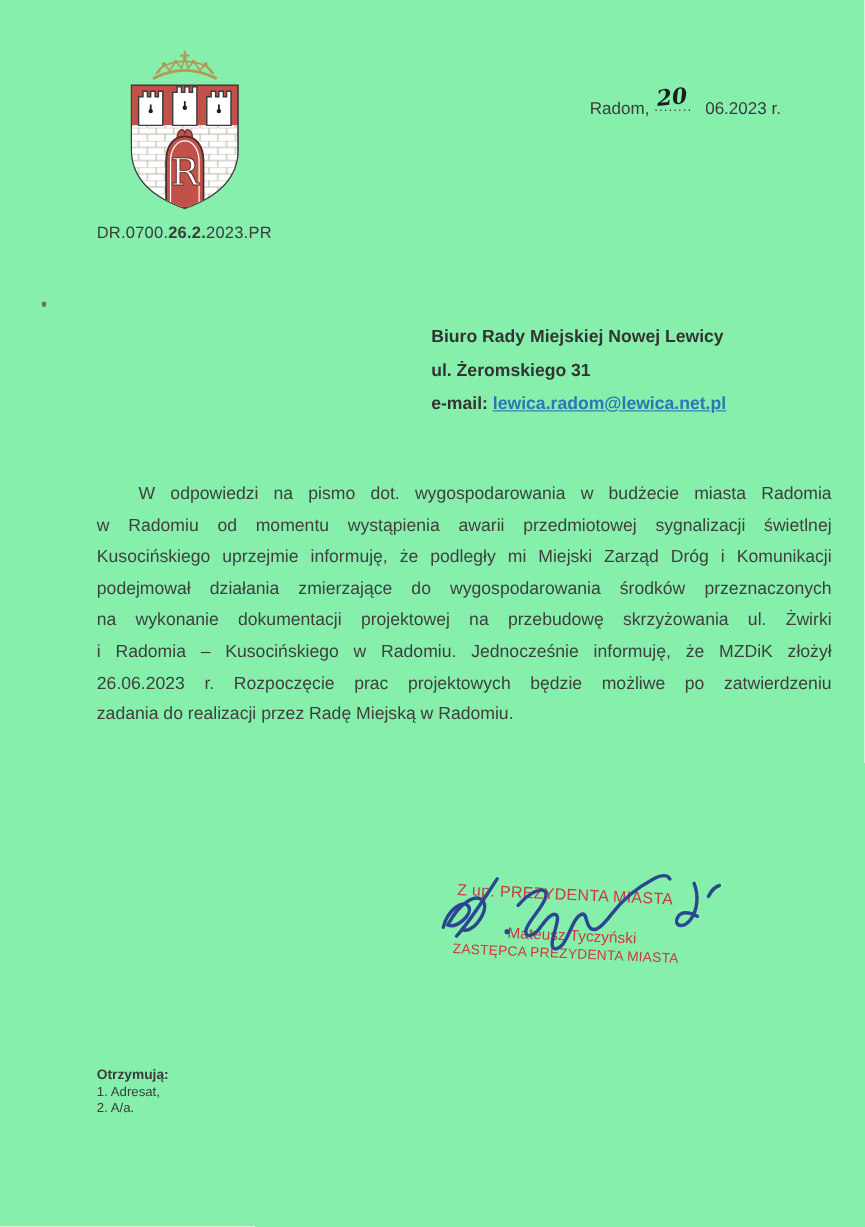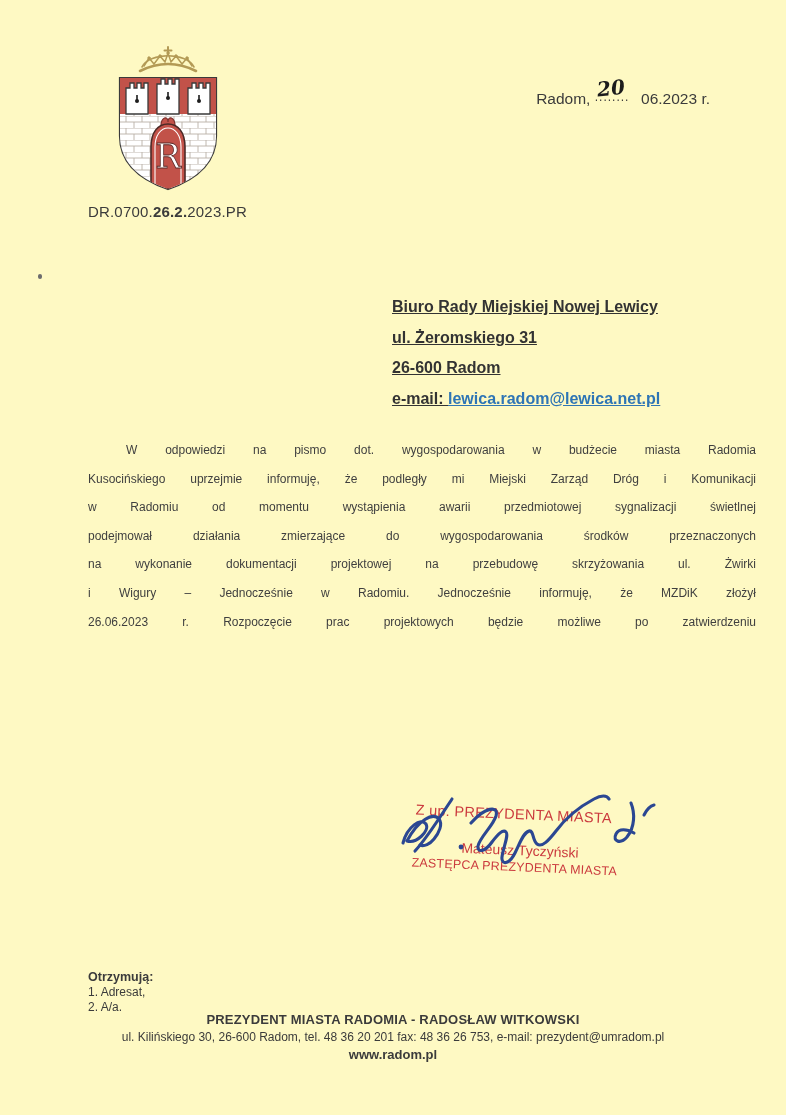--- a/index.html
+++ b/index.html
@@ -1,36 +1,36 @@
 <!DOCTYPE html>
 <html><head>
 <meta charset="utf-8">
 <style>
   html,body{margin:0;padding:0;background:#ffffff;}
   .page{
-    position:relative;width:786px;height:1115px;margin:0 auto;background:#fef9c3;
+    position:relative;width:786px;height:1115px;margin:0 auto;background:#86efac;
     font-family:"Liberation Sans","DejaVu Sans",sans-serif;color:#3b3b3b;overflow:hidden;
   }
   
   .date-line{position:absolute;top:86px;left:0;width:710px;text-align:right;font-size:15.5px;color:#3b3b3b;}
   .hw-day{position:relative;display:inline-block;width:42px;height:18px;vertical-align:baseline;}
   .hw-day .dots{position:absolute;left:0;bottom:0;font-size:12px;letter-spacing:1px;color:#3b3b3b;}
   .hw-day .hw{position:absolute;left:2px;top:-10px;font-family:"DejaVu Serif",serif;font-style:italic;font-weight:700;font-size:20px;color:#1c1c1c;transform:rotate(-6deg);}
   
   .crest-block{position:absolute;left:70px;top:44px;width:195px;text-align:center;}
   .crest-block svg{display:block;margin:0 auto;}
   .org-name{margin-top:10px;font-weight:700;font-size:17px;line-height:23px;letter-spacing:0.4px;color:#2e2e2e;}
   .reference{margin-top:12px;font-size:15px;color:#3b3b3b;letter-spacing:0.2px;}
   .reference .b{font-weight:700;text-align:center;}
   .speck{position:absolute;left:38px;top:274px;width:4px;height:5px;background:#6d6d6d;border-radius:2px;}
   
-  .recipient{position:absolute;left:392px;top:292px;font-weight:700;font-size:16px;line-height:30.5px;color:#333;text-decoration:underline;}
+  .recipient{position:absolute;left:392px;top:292px;font-weight:700;font-size:16px;line-height:30.5px;color:#333;}
   .recipient a{color:#2e75b5;text-decoration:underline;text-align:center;}
   
-  .body-text{position:absolute;left:88px;top:436px;width:668px;font-size:12px;line-height:28.6px;color:#3f3f3f;}
+  .body-text{position:absolute;left:88px;top:436px;width:668px;font-size:16px;line-height:28.6px;color:#3f3f3f;}
   .body-line{text-align:justify;text-align-last:justify;white-space:normal;}
   .body-line.first{padding-left:38px;}
   .body-line.last{text-align-last:left;}
   
   .stamp{position:absolute;left:402px;top:801px;width:230px;color:#cb3a3e;transform:rotate(2.5deg);transform-origin:left top;}
   .stamp .l1{font-size:14.5px;letter-spacing:0.3px;padding-left:14px;}
   .stamp .l2{font-size:14px;margin-top:20px;text-align:center;padding-left:10px;}
   .stamp .l3{font-size:12.5px;margin-top:2px;text-align:center;letter-spacing:0.2px;}
   .sig-svg{position:absolute;left:393px;top:791px;pointer-events:none;}
   
@@ -107,32 +107,32 @@
         <text x="50" y="124" text-anchor="middle" font-family="DejaVu Serif, serif" font-size="34" fill="#ffffff" stroke="#5a2a28" stroke-width="0.8">R</text>
       </g>
     </svg>
     <div class="reference"><span>DR.0700.</span><span class="b">26.2.</span><span>2023.PR</span></div>
   </div>
   <div class="speck"></div>
 
   <div class="recipient">
     <div>Biuro Rady Miejskiej Nowej Lewicy</div>
     <div>ul. Żeromskiego 31</div>
-    <div>26-600 Radom</div>
     <div><span>e-mail: </span><a href="#">lewica.radom@lewica.net.pl</a></div>
   </div>
 
   <div class="body-text">
     <div class="body-line first">W odpowiedzi na pismo dot. wygospodarowania w budżecie miasta Radomia</div>
+    <div class="body-line">w Radomiu od momentu wystąpienia awarii przedmiotowej sygnalizacji świetlnej</div>
     <div class="body-line">Kusocińskiego uprzejmie informuję, że podległy mi Miejski Zarząd Dróg i Komunikacji</div>
-    <div class="body-line">w Radomiu od momentu wystąpienia awarii przedmiotowej sygnalizacji świetlnej</div>
     <div class="body-line">podejmował działania zmierzające do wygospodarowania środków przeznaczonych</div>
     <div class="body-line">na wykonanie dokumentacji projektowej na przebudowę skrzyżowania ul. Żwirki</div>
-    <div class="body-line">i Wigury – Jednocześnie w Radomiu. Jednocześnie informuję, że MZDiK złożył</div>
+    <div class="body-line">i Radomia – Kusocińskiego w Radomiu. Jednocześnie informuję, że MZDiK złożył</div>
     <div class="body-line">26.06.2023 r. Rozpoczęcie prac projektowych będzie możliwe po zatwierdzeniu</div>
+    <div class="body-line last">zadania do realizacji przez Radę Miejską w Radomiu.</div>
   </div>
 
   <div class="stamp">
     <div class="l1">Z up. PREZYDENTA MIASTA</div>
     <div class="l2">Mateusz Tyczyński</div>
     <div class="l3">ZASTĘPCA PREZYDENTA MIASTA</div>
   </div>
 
   <svg class="sig-svg" width="270" height="90" viewBox="0 0 270 90">
     <g fill="none" stroke="#2b4792" stroke-width="3.1" stroke-linecap="round" stroke-linejoin="round">
@@ -144,19 +144,14 @@
     </g>
     <circle cx="68" cy="56" r="2.4" fill="#2b4792"></circle>
   </svg>
 
   <div class="distribution">
     <div class="head">Otrzymują:</div>
     <div>1. Adresat,</div>
     <div>2. A/a.</div>
   </div>
 
-  <div class="footer">
-    <div class="f1">PREZYDENT MIASTA RADOMIA - RADOSŁAW WITKOWSKI</div>
-    <div class="f2">ul. Kilińskiego 30, 26-600 Radom, tel. 48 36 20 201 fax: 48 36 26 753, e-mail: prezydent@umradom.pl</div>
-    <div class="f3">www.radom.pl</div>
-  </div>
 
 </div>
 
 </body></html>

